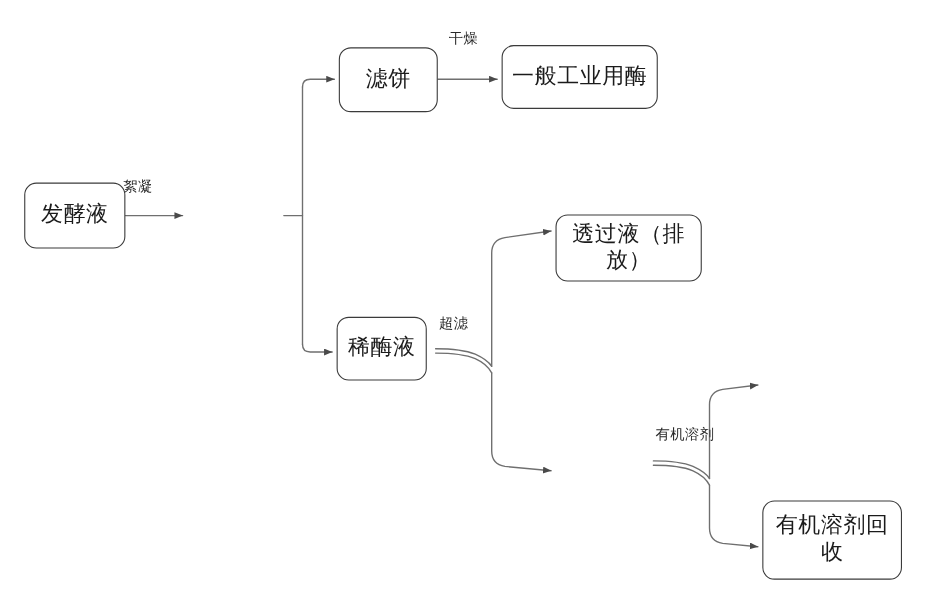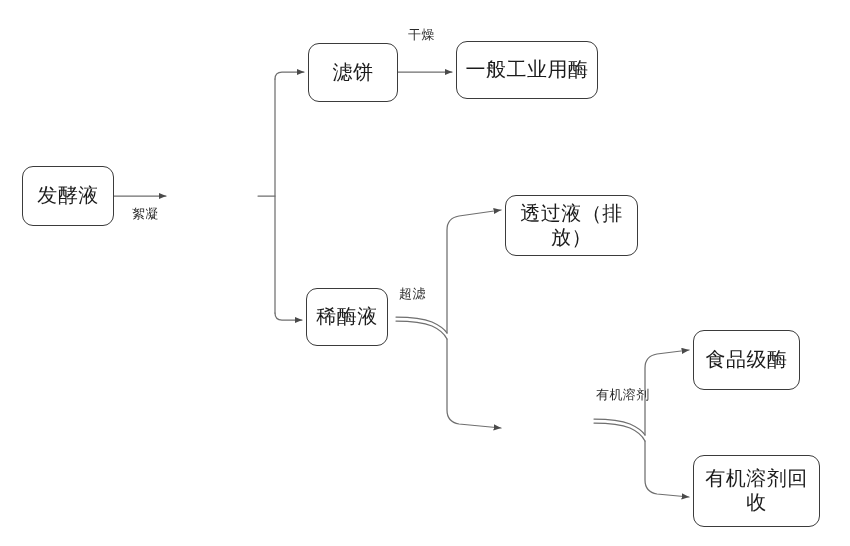--- a/index.html
+++ b/index.html
@@ -111,30 +111,27 @@
 
   <div class="node" style="left:306px; top:288px; width:82px; height:58px;">
     <span class="lbl">稀酶液</span>
   </div>
 
   <div class="node" style="left:505px; top:195px; width:133px; height:61px;">
     <span class="lbl">透过液（排放）</span>
   </div>
 
 
-  <div class="node" style="left:693px; top:330px; width:107px; height:60px;">
-    <span class="lbl">食品级酶</span>
-  </div>
 
   <div class="node" style="left:693px; top:455px; width:127px; height:72px;">
     <span class="lbl">有机溶剂回
 收</span>
   </div>
 
-  <div class="edge-label" style="left:132px; top:163px;margin-top:44px;">絮凝</div>
+  <div class="edge-label" style="left:112px; top:163px;">絮凝</div>
 
   <div class="edge-label" style="left:408px; top:28px;">干燥</div>
 
   <div class="edge-label" style="left:399px; top:287px;">超滤</div>
 
   <div class="edge-label" style="left:596px; top:388px;text-align:right;">有机溶剂</div>
 
 </div>
 
 </body></html>

